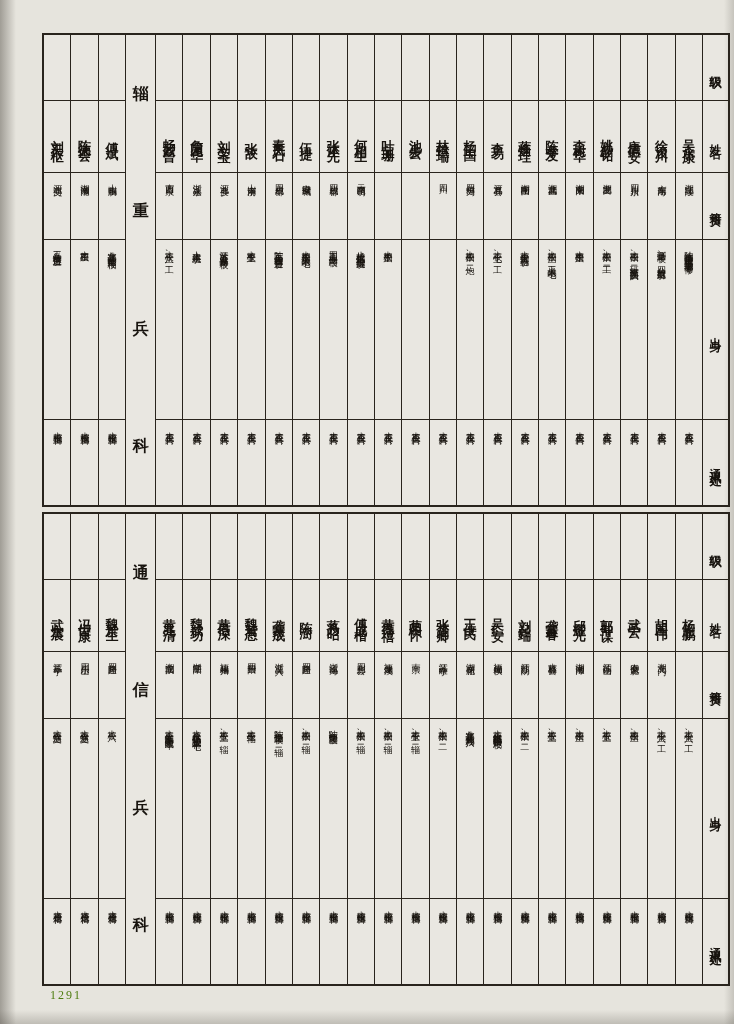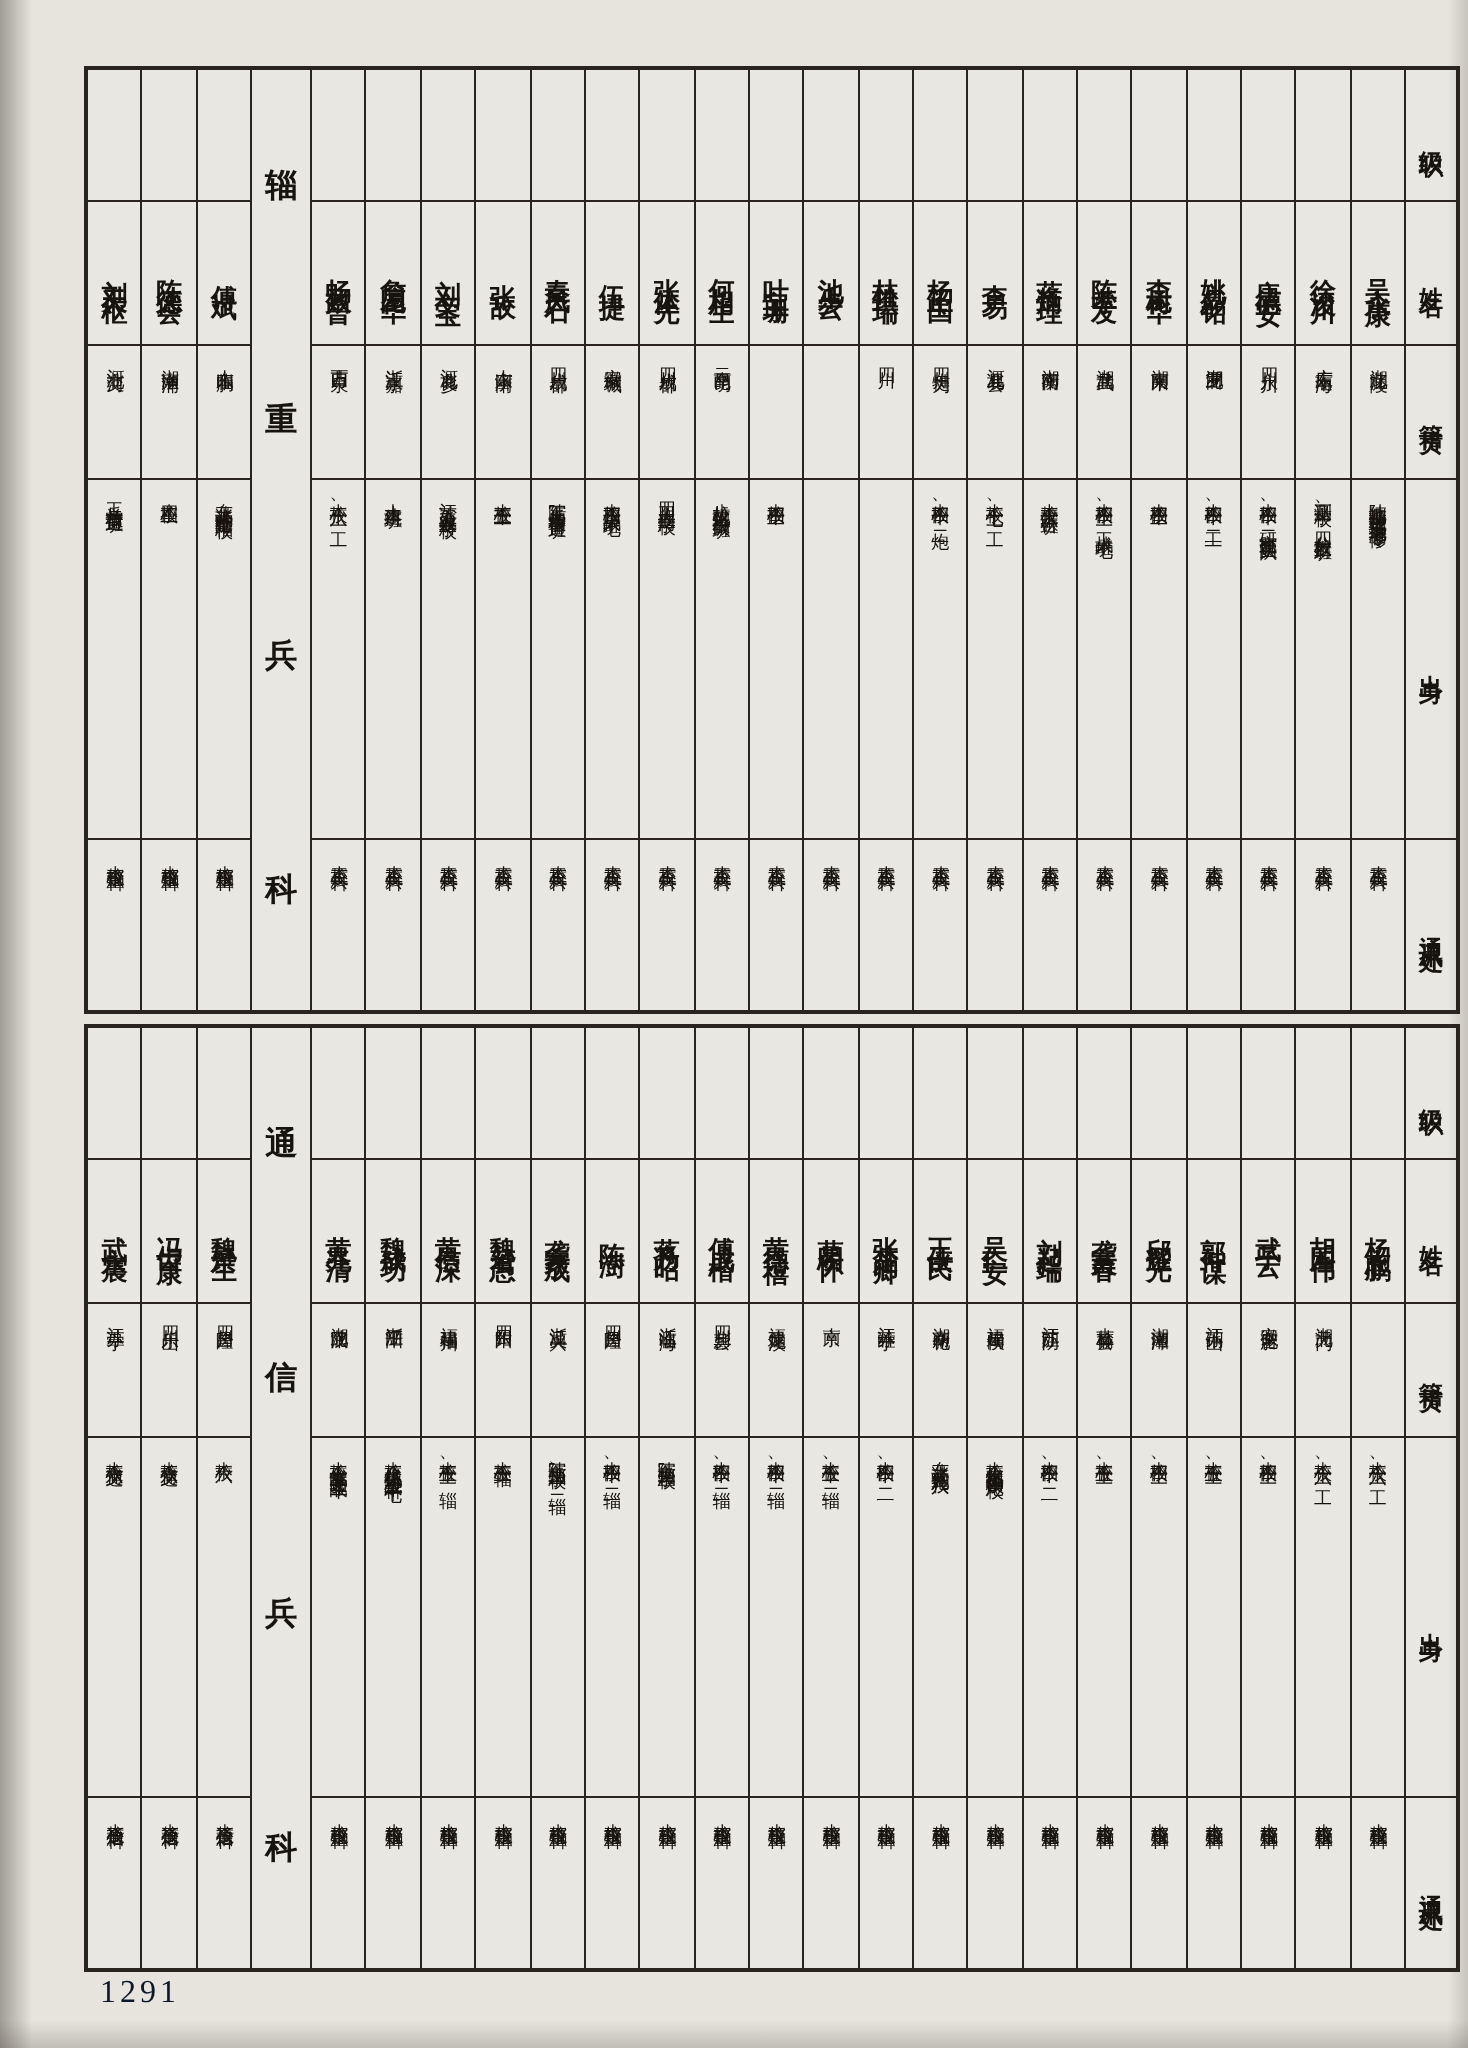--- a/index.html
+++ b/index.html
@@ -32,21 +32,21 @@
   .cell-place{align-items:flex-start;}
   .cell-place .vtext{font-size:9px;letter-spacing:1px;line-height:11px;padding-top:4px;}
   .cell-bg{align-items:flex-start;}
   .cell-bg .vtext{font-size:9px;letter-spacing:1px;line-height:12px;padding-top:4px;}
   .cell-addr{align-items:flex-start;}
   .cell-addr .vtext{font-size:9px;letter-spacing:1px;line-height:11px;padding-top:5px;}
   .label-col .cell{align-items:center;}
   .label-col .vtext{font-size:12px;font-weight:bold;letter-spacing:3px;line-height:14px;}
   .divider-col .cell{border-bottom:none;height:100%;flex-direction:column;justify-content:space-around;align-items:center;}
   .divider-col .sec-char{font-size:16px;font-weight:bold;line-height:1;}
-  .page-number{position:absolute;left:50px;top:988px;font-size:16px;letter-spacing:2px;color:#0f172a;}
+  .page-number{position:absolute;left:50px;top:988px;font-size:12px;letter-spacing:2px;color:#4d7c0f;}
 </style>
 </head>
 <body>
 
 <div class="page">
 
   <div class="reg-table" id="table-0">
     <div class="col label-col">
       <div class="cell h-rank">
           <span class="vtext">级职</span>

